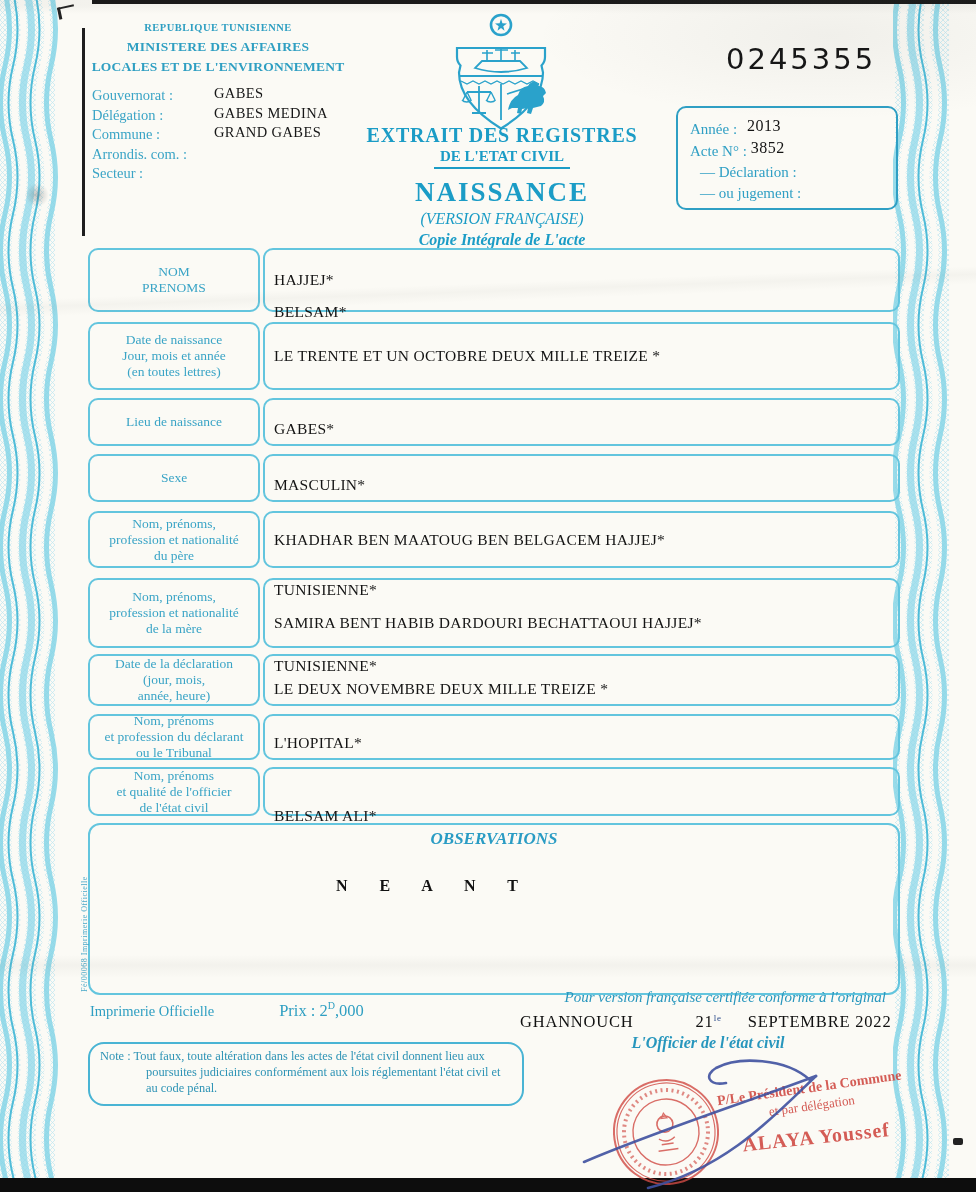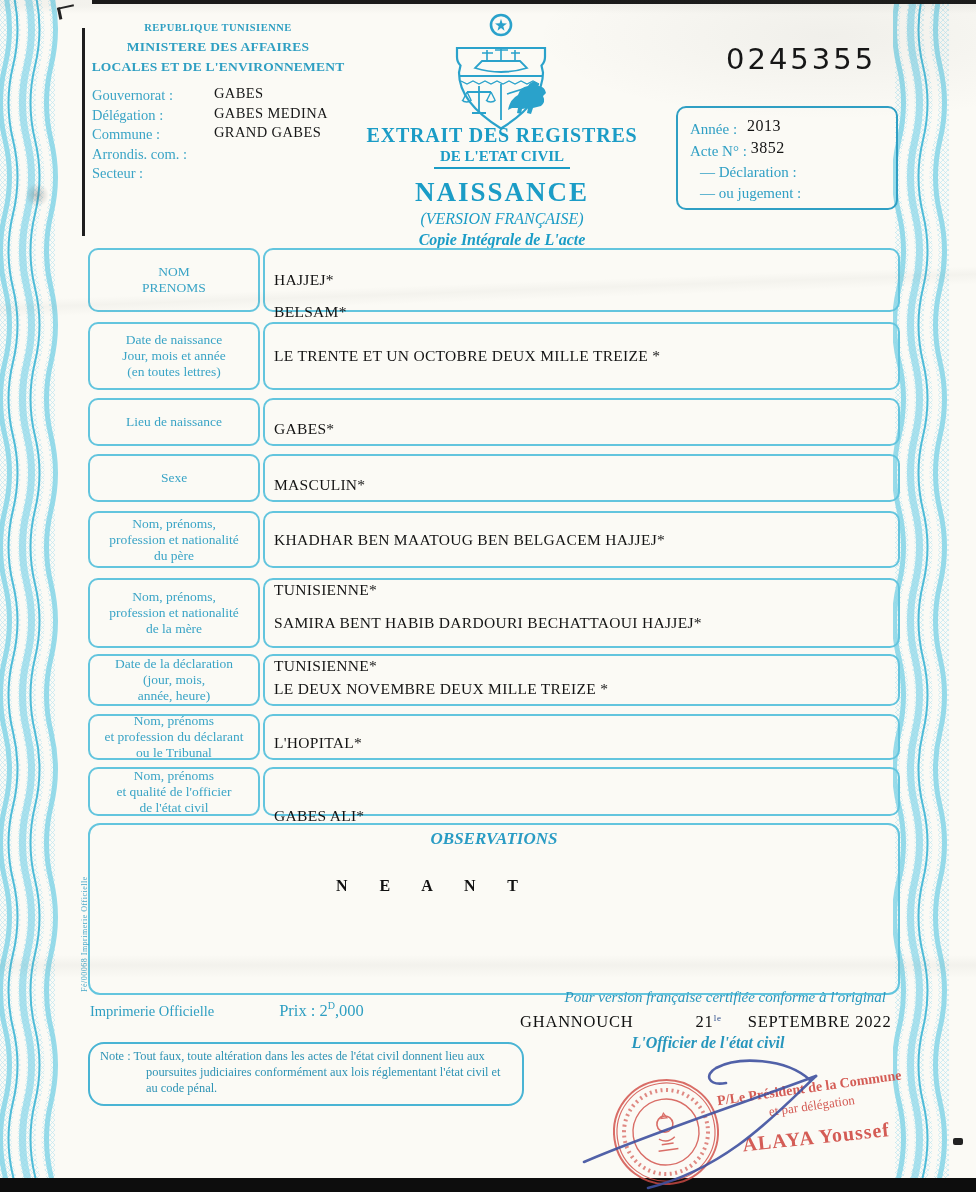--- a/index.html
+++ b/index.html
@@ -279,21 +279,21 @@
       <div class="rvalue">
         <span class="val val-low">L'HOPITAL*</span>
       </div>
     </div>
 
     <div class="frow r9">
       <div class="rlabel">Nom, prénoms
 et qualité de l'officier
 de l'état civil</div>
       <div class="rvalue">
-        <span class="val val-overflow">GABES ALI*</span>
+        <span class="val val-overflow">BELSAM ALI*</span>
       </div>
     </div>
 
     <div class="obs">
       <div class="obs-title">OBSERVATIONS</div>
       <div class="obs-val">N E A N T</div>
     </div>
   </div>
 
   <div class="abs form-ref">Fé/00068  Imprimerie Officielle</div>

